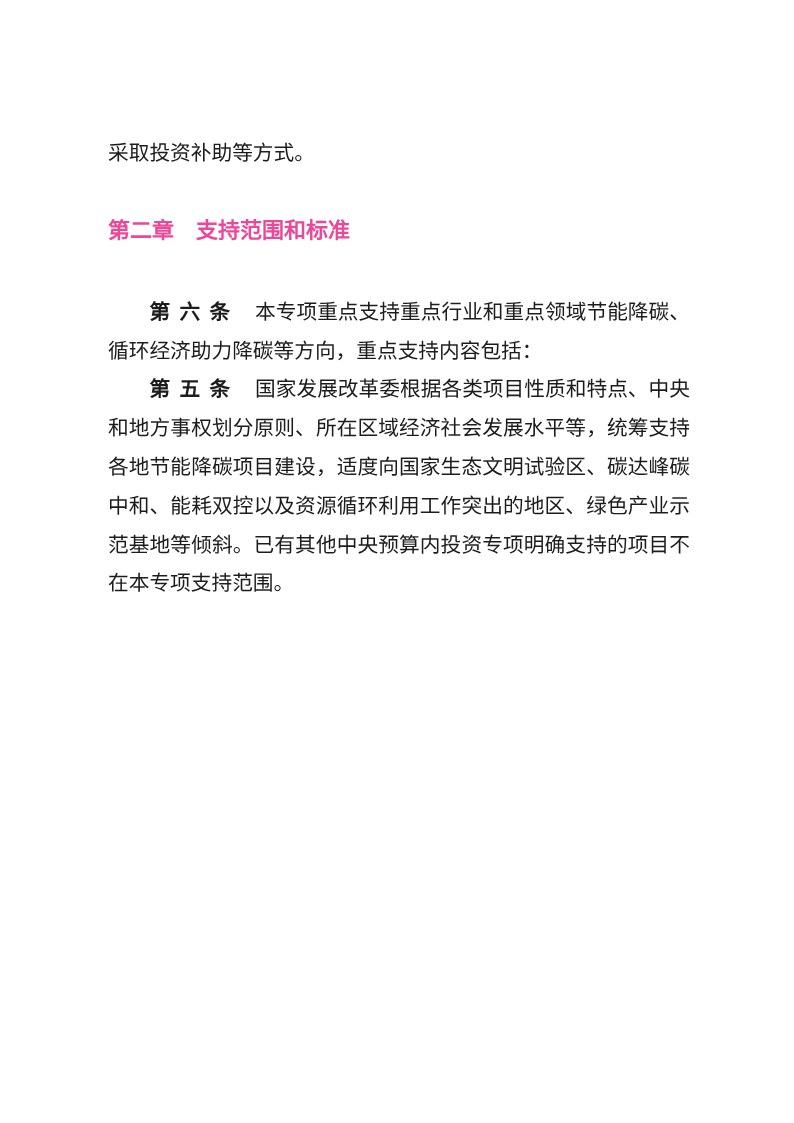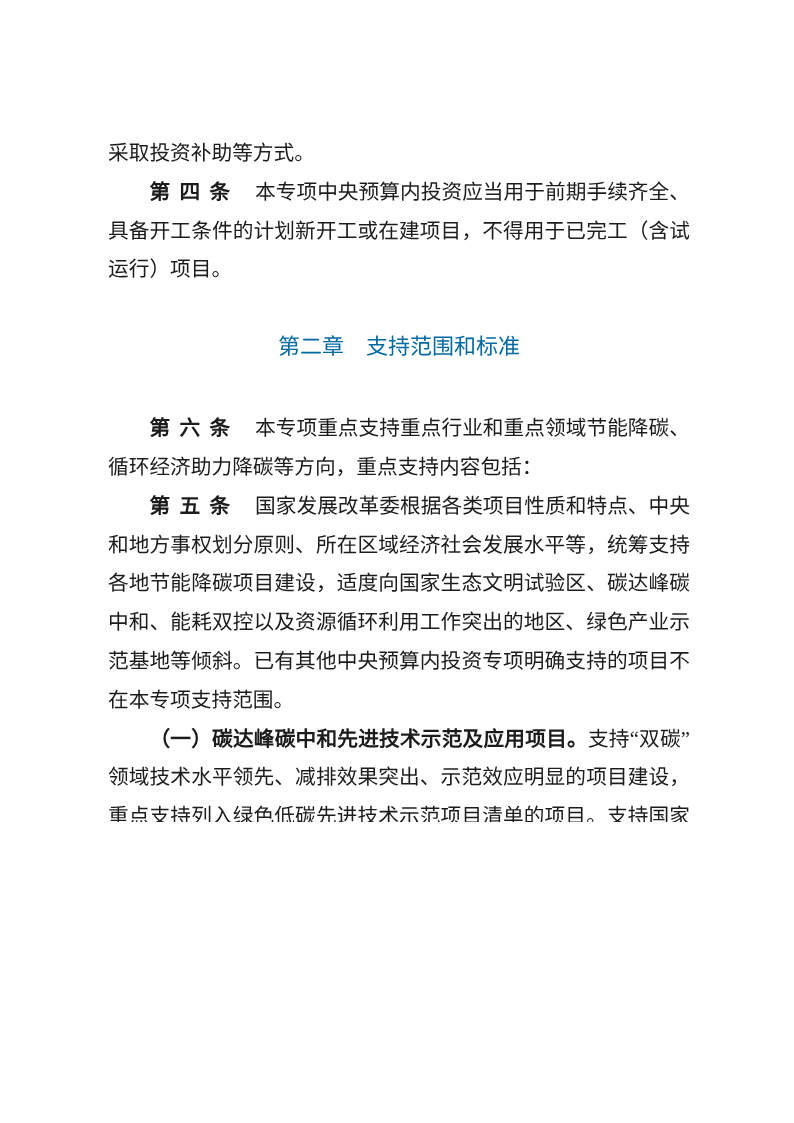--- a/index.html
+++ b/index.html
@@ -36,51 +36,45 @@
   .term-lead {
     font-weight: bold;
     letter-spacing: 0.45em;
     margin-right: 0.75em;
   }
   .item-lead {
     font-weight: bold;
   }
   .chapter-heading {
     margin: 38px 0 43px 0;
-    text-align: center;
+    text-align: left;
     text-indent: 0;
     font-family: "Liberation Sans", "DejaVu Sans", sans-serif;
-    font-weight: normal;
+    font-weight: bold;
     font-size: 22px;
     line-height: 39px;
-    color: #0369a1;
+    color: #ec4899;
   }
 </style>
 </head>
 <body>
 
 <div class="page">
   <div class="content">
 
     <p class="para no-indent">
       <span>采取投资补助等方式。</span>
     </p>
 
-    <p class="para">
-      <span class="term-lead">第四条</span><span>本专项中央预算内投资应当用于前期手续齐全、具备开工条件的计划新开工或在建项目，不得用于已完工（含试运行）项目。</span>
-    </p>
 
     <h2 class="chapter-heading">第二章　支持范围和标准</h2>
 
     <p class="para">
       <span class="term-lead">第六条</span><span>本专项重点支持重点行业和重点领域节能降碳、循环经济助力降碳等方向，重点支持内容包括：</span>
     </p>
 
     <p class="para">
       <span class="term-lead">第五条</span><span>国家发展改革委根据各类项目性质和特点、中央和地方事权划分原则、所在区域经济社会发展水平等，统筹支持各地节能降碳项目建设，适度向国家生态文明试验区、碳达峰碳中和、能耗双控以及资源循环利用工作突出的地区、绿色产业示范基地等倾斜。已有其他中央预算内投资专项明确支持的项目不在本专项支持范围。</span>
     </p>
 
-    <p class="para">
-      <span class="item-lead">（一）碳达峰碳中和先进技术示范及应用项目。</span><span>支持“双碳”领域技术水平领先、减排效果突出、示范效应明显的项目建设，重点支持列入绿色低碳先进技术示范项目清单的项目。支持国家碳达峰试点城市和园区使用生物质能、地热能等可再生能源替代化石能源示范项目。支持规模化碳捕集利用与封存项目建设。工业重点领域绿色低碳技术攻关项目通过其他资金渠道支持。</span>
-    </p>
 
   </div>
 </div>
 
 </body></html>

